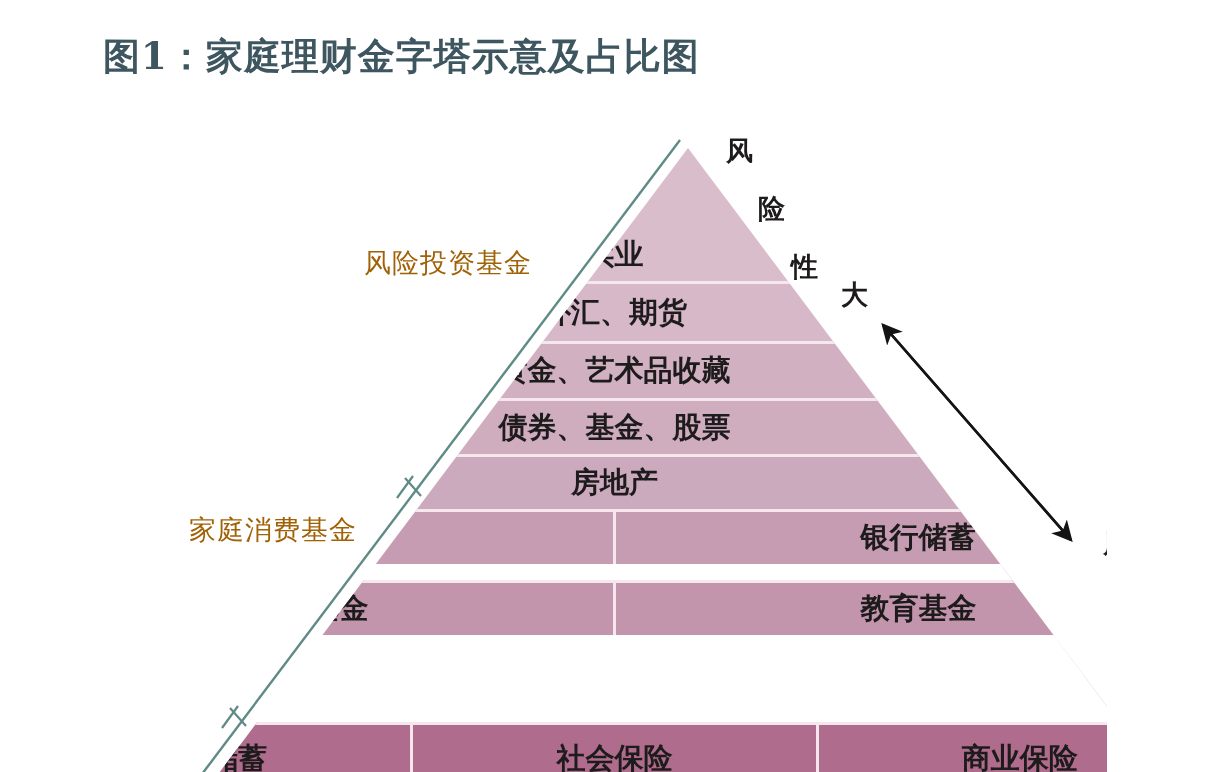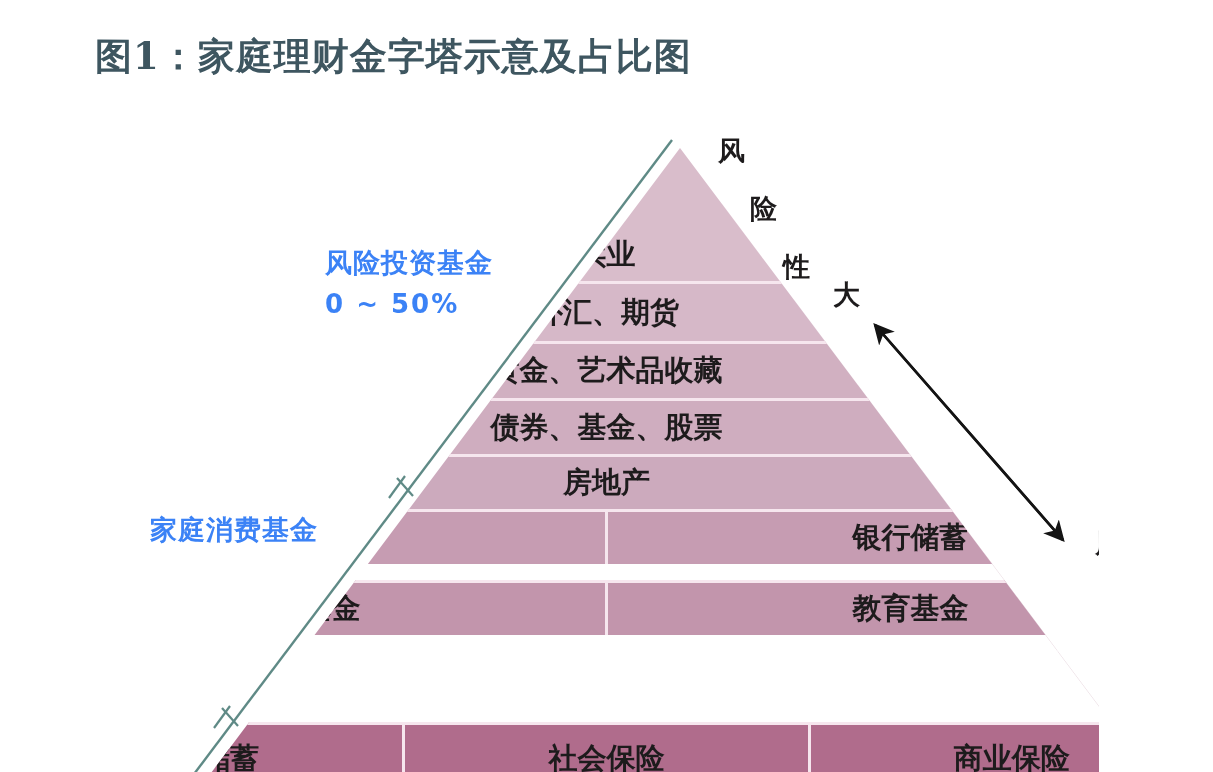--- a/index.html
+++ b/index.html
@@ -3,21 +3,21 @@
 <meta charset="utf-8">
 <style>
   html,body{margin:0;padding:0;}
   body{
     width:1213px;height:772px;
     background:#ffffff;
     font-family:"DejaVu Sans","Liberation Sans",sans-serif;
     overflow:hidden;
     position:relative;
   }
-  #stage{position:absolute;left:0;top:0;width:1099px;height:772px;overflow:hidden;}
+  #stage{position:absolute;left:8px;top:0;width:1099px;height:772px;overflow:hidden;}
 
   
   #title{
     position:absolute;left:95px;top:32px;
     font-size:37px;font-weight:bold;
     letter-spacing:1px;
     color:#3e5660;
     font-family:"DejaVu Serif","Liberation Serif",serif;
     white-space:nowrap;
     text-shadow:0 1px 0 rgba(255,255,255,.6);
@@ -73,22 +73,23 @@
 
   
   #green-line{position:absolute;left:0;top:0;width:1213px;height:772px;pointer-events:none;}
 
   
   #arrow{position:absolute;left:0;top:0;width:1213px;height:772px;pointer-events:none;}
 
   
   .side-note{
     position:absolute;
-    color:#3b82f6;
-    font-weight:bold;
+    color:#a16207;
+    font-weight:normal;
+    text-align:center;
     white-space:nowrap;
     font-family:"DejaVu Sans","Liberation Sans",sans-serif;
   }
   .side-note .nm{display:block;font-size:27px;letter-spacing:1px;}
   .side-note .rg{display:block;font-size:26px;margin-top:8px;letter-spacing:2px;}
 
   
   .vstack{position:absolute;}
   .vstack span{
     position:absolute;
@@ -190,21 +191,20 @@
         </marker>
       </defs>
       <line x1="1063" y1="540" x2="875" y2="325" stroke="#141414" stroke-width="2.6" marker-end="url(#ah)"></line>
       <line x1="875" y1="325" x2="1063" y2="540" stroke="#141414" stroke-width="2.6" marker-end="url(#ah2)"></line>
     </svg>
 
   </div>
 
   <div class="side-note" style="left:325px;top:245px;width:230px;">
     <span class="nm">风险投资基金</span>
-    <span class="rg">0 ~ 50%</span>
   </div>
 
   <div class="side-note" style="left:150px;top:512px;width:230px;">
     <span class="nm">家庭消费基金</span>
   </div>
 
 
   <div class="vstack" style="left:0;top:0;width:1213px;height:772px;">
     <span style="left:718px;top:133px;">风</span>
     <span style="left:750px;top:191px;">险</span>

